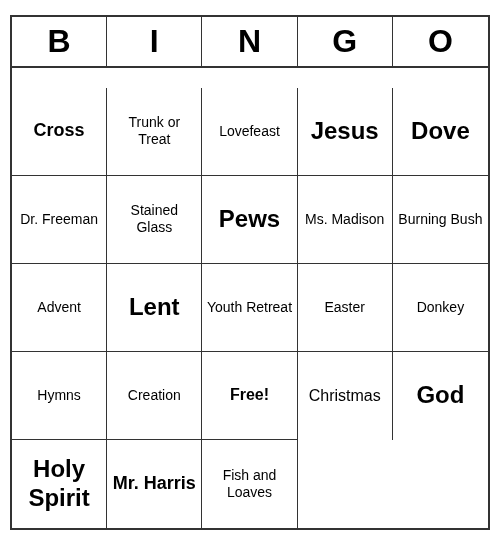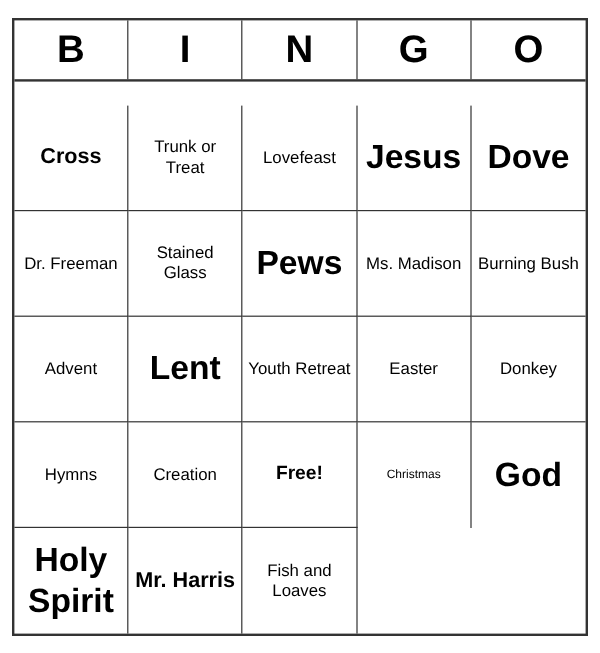--- a/index.html
+++ b/index.html
@@ -64,21 +64,21 @@
 
     .bingo-cell:nth-child(5n) {
       border-right: none;
     }
 
     .bingo-cell:nth-last-child(-n+5) {
       border-bottom: none;
     }
 
     .bingo-cell.large-text {
-      font-size: 28px;
+      font-size: 24px;
       font-weight: bold;
     }
 
     .bingo-cell.medium-text {
       font-size: 18px;
       font-weight: bold;
     }
 
     .bingo-cell.free-space {
       font-size: 16px;
@@ -108,19 +108,19 @@
       <div class="bingo-cell">Ms. Madison</div>
       <div class="bingo-cell">Burning Bush</div>
       <div class="bingo-cell">Advent</div>
       <div class="bingo-cell large-text">Lent</div>
       <div class="bingo-cell">Youth Retreat</div>
       <div class="bingo-cell">Easter</div>
       <div class="bingo-cell">Donkey</div>
       <div class="bingo-cell">Hymns</div>
       <div class="bingo-cell">Creation</div>
       <div class="bingo-cell free-space">Free!</div>
-      <div class="bingo-cell" style="font-size: 10px;">Christmas</div>
+      <div class="bingo-cell" style="font-size: 16px;">Christmas</div>
       <div class="bingo-cell large-text">God</div>
       <div class="bingo-cell large-text">Holy Spirit</div>
       <div class="bingo-cell medium-text">Mr. Harris</div>
       <div class="bingo-cell">Fish and Loaves</div>
     </div>
 </div>
 
 </body></html>

